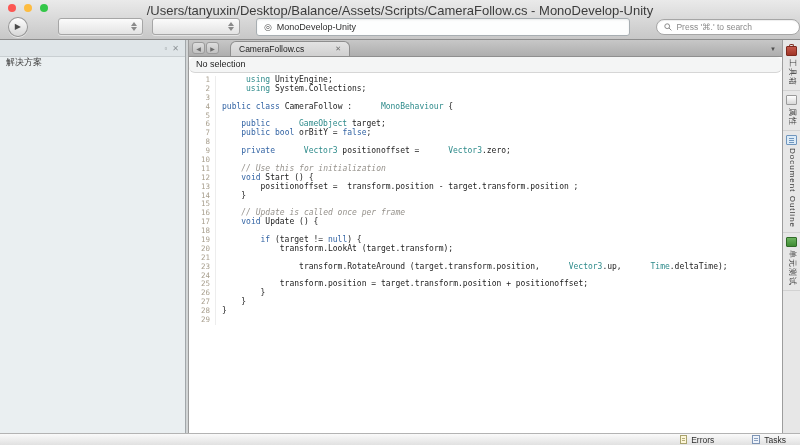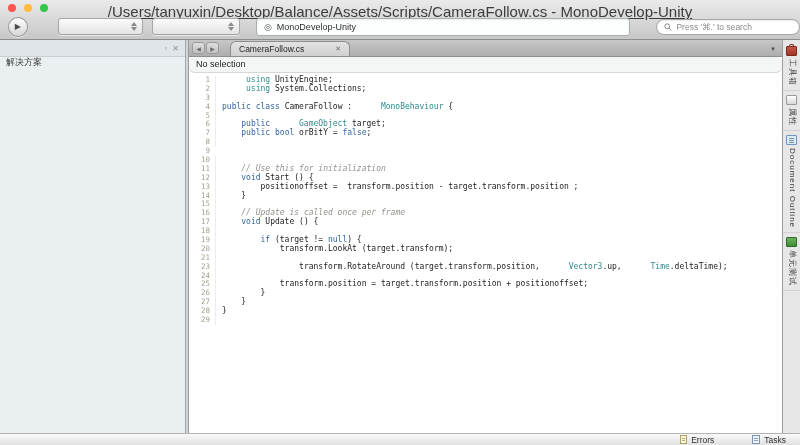--- a/index.html
+++ b/index.html
@@ -9,21 +9,21 @@
   html,body{width:800px;height:445px;overflow:hidden;background:#fff;
     font-family:"Liberation Sans","DejaVu Sans",sans-serif;-webkit-font-smoothing:antialiased;}
   .window{width:800px;height:445px;display:flex;flex-direction:column;}
 
   
   .titlebar{height:40px;flex:0 0 40px;background:linear-gradient(#eaeaea,#c7c7c7);
     border-bottom:1px solid #8d8d8d;position:relative;}
   .traffic{position:absolute;top:4px;left:8px;display:flex;gap:8px;}
   .traffic span{width:8px;height:8px;border-radius:50%;display:block;}
   .win-title{position:absolute;top:3px;left:0;right:0;text-align:center;
-    font-size:15px;color:#3c3c3c;text-decoration:underline;}
+    font-size:13px;color:#3c3c3c;}
   .toolrow{position:absolute;top:16px;left:0;right:0;height:21px;display:flex;align-items:center;}
   .run-btn{width:20px;height:20px;margin-left:8px;border-radius:50%;
     background:linear-gradient(#fefefe,#d6d6d6);border:1px solid #979797;
     font-size:8px;color:#4a4a4a;display:flex;align-items:center;justify-content:center;
     box-shadow:0 1px 0 rgba(255,255,255,.6);}
   .dd{height:17px;border-radius:3px;background:linear-gradient(#fbfbfb,#e3e3e3);
     border:1px solid #a6a6a6;position:relative;box-shadow:0 1px 0 rgba(255,255,255,.5);}
   .dd1{width:88px;margin-left:30px;}
   .dd2{width:90px;margin-left:9px;}
   .stepper{position:absolute;right:5px;top:3px;display:flex;flex-direction:column;gap:1px;}
@@ -207,20 +207,21 @@
           <div class="line">
             <span class="ln">7</span>
             <span class="lc"><span class="tk-pl">    </span><span class="tk-kw">public</span><span class="tk-pl"> </span><span class="tk-kw">bool</span><span class="tk-pl"> orBitY = </span><span class="tk-kw">false</span><span class="tk-pl">;</span></span>
           </div>
           <div class="line">
             <span class="ln">8</span>
             <span class="lc"></span>
           </div>
           <div class="line">
             <span class="ln">9</span>
+            <span class="lc"><span class="tk-pl">    </span><span class="tk-kw">private</span><span class="tk-pl"> </span><span class="tk-ty">Vector3</span><span class="tk-pl"> positionoffset = </span><span class="tk-ty">Vector3</span><span class="tk-pl">.zero;</span></span>
           </div>
           <div class="line">
             <span class="ln">10</span>
             <span class="lc"></span>
           </div>
           <div class="line">
             <span class="ln">11</span>
             <span class="lc"><span class="tk-pl">    </span><span class="tk-cm">// Use this for initialization</span></span>
           </div>
           <div class="line">

